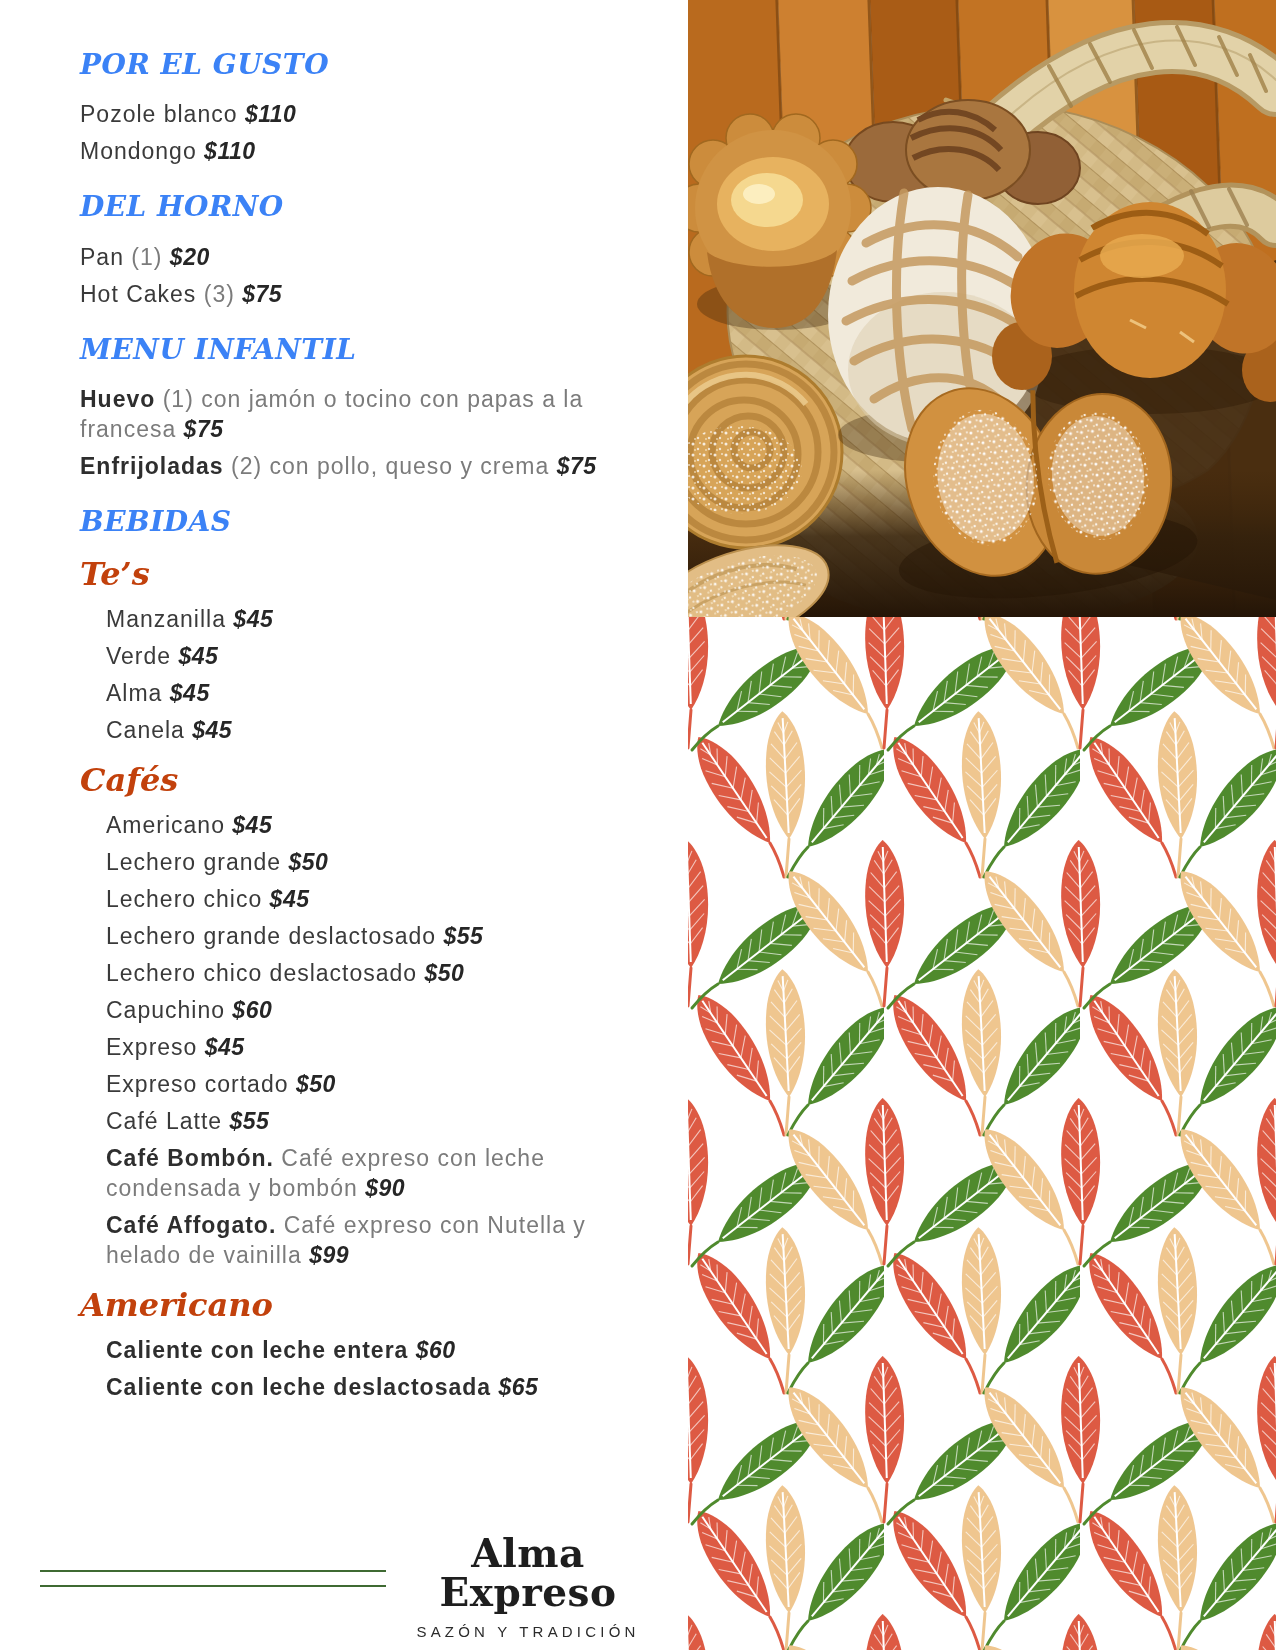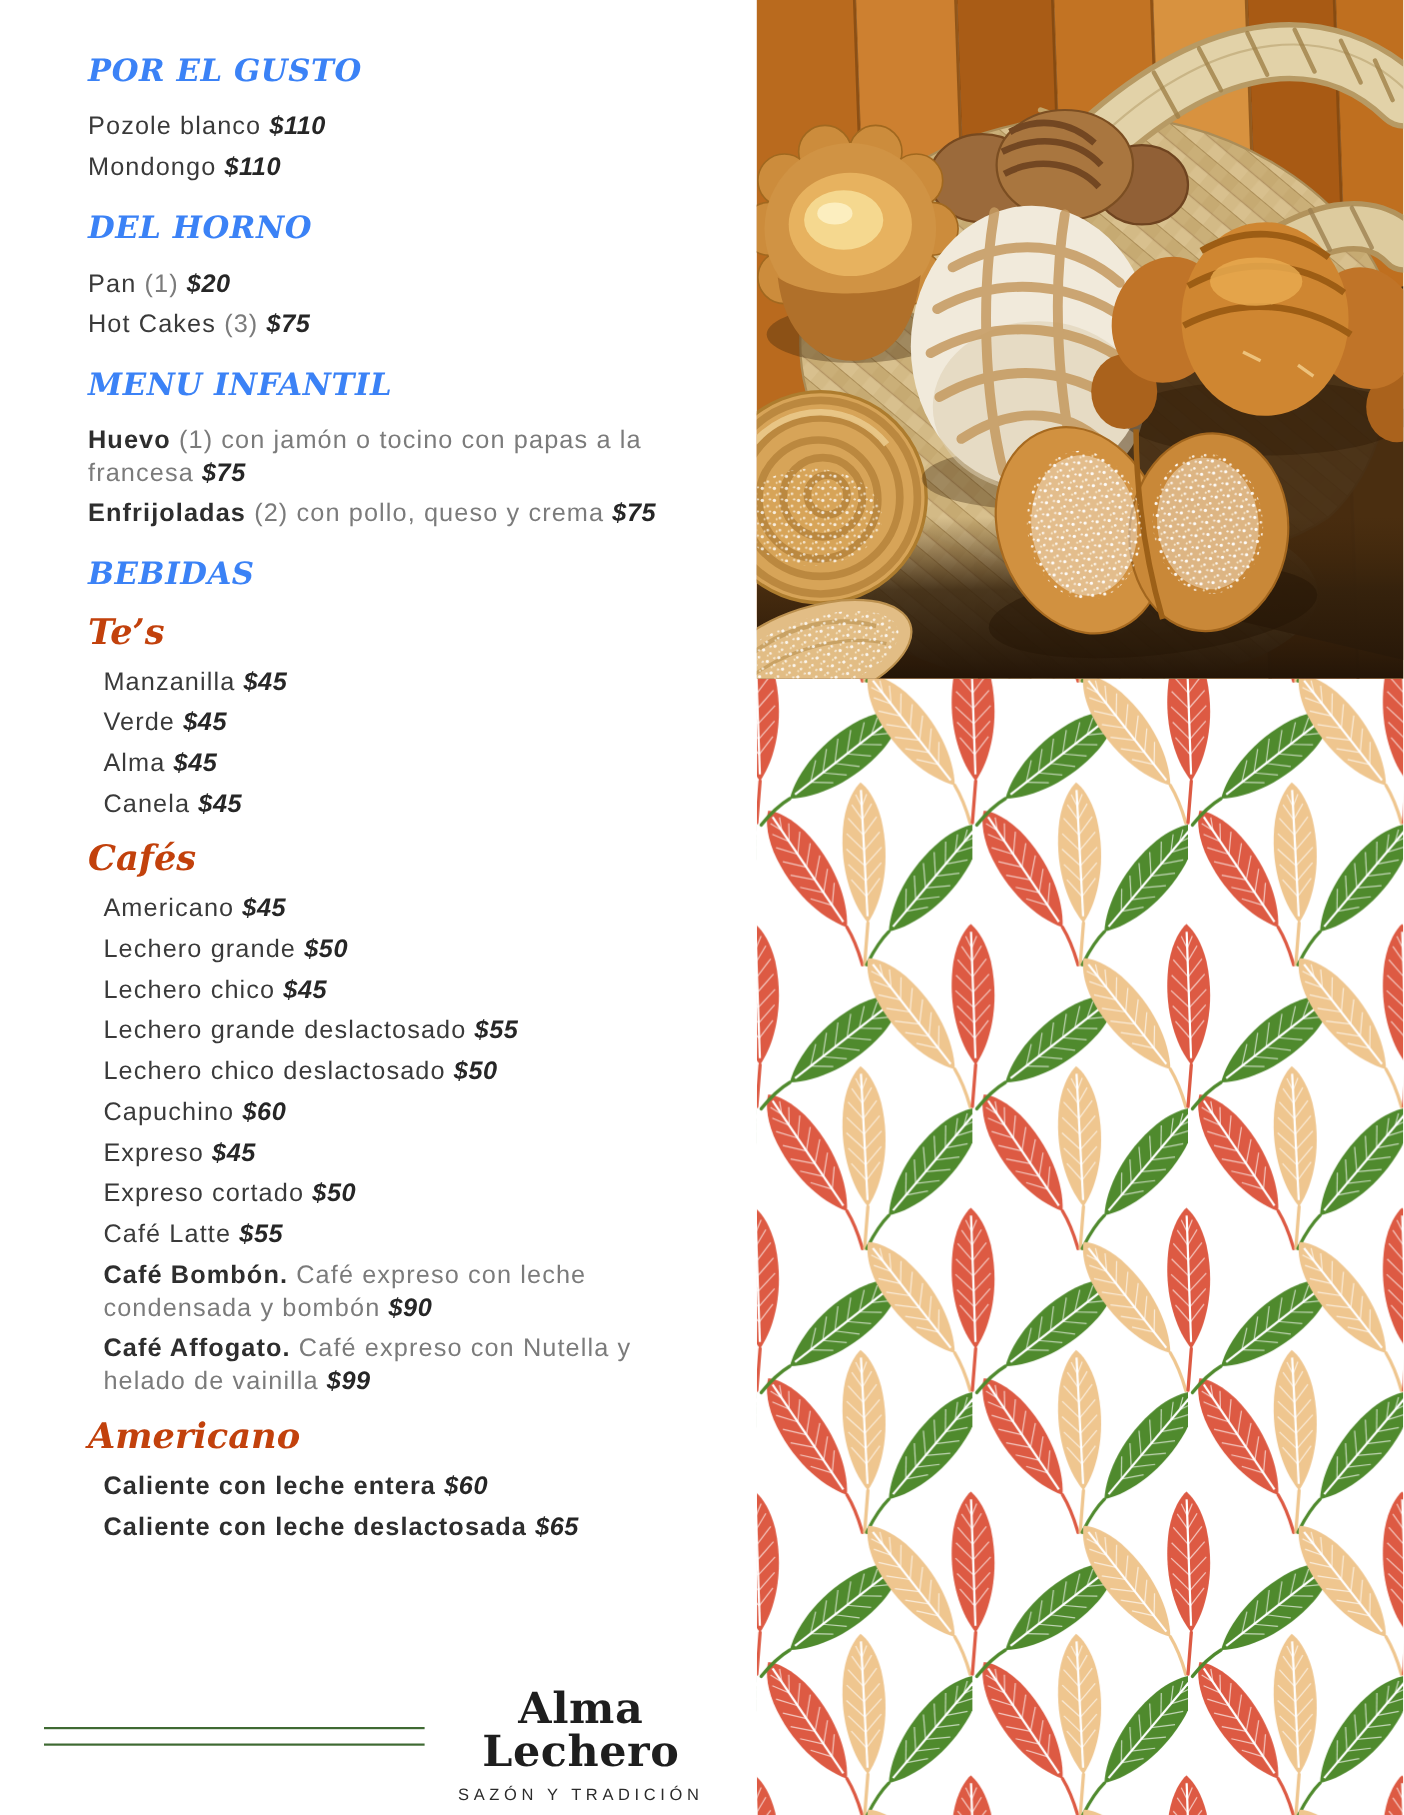--- a/index.html
+++ b/index.html
@@ -7,21 +7,21 @@
         font-family:"Liberation Sans",sans-serif;}
 
   
   .menu{position:absolute;left:80px;top:50px;width:545px;}
   .section{margin-bottom:26px;}
   .section-title{font-family:"DejaVu Serif",serif;font-style:italic;font-weight:700;
     font-size:28px;line-height:1.05;color:#3b82f6;letter-spacing:.5px;margin:0 0 20px;}
   .sub-title{font-family:"DejaVu Serif",serif;font-style:italic;font-weight:700;
     font-size:32px;line-height:1.1;color:#c2410c;margin:18px 0 12px;}
   .item{font-size:23px;line-height:30px;letter-spacing:1px;color:#3d3d3d;margin:0 0 7px;}
-  .sub .item{margin-left:14px;}
+  .sub .item{margin-left:26px;}
   .nm{color:#3a3a3a;}
   .nm.bold{font-weight:700;color:#2e2e2e;}
   .lt{color:#7b7b7b;}
   .pr{font-weight:700;font-style:italic;color:#262626;letter-spacing:.5px;}
 
   
   .rule-lines{position:absolute;left:40px;top:1570px;width:346px;height:13px;
     border-top:2px solid #3f6a33;border-bottom:2px solid #3f6a33;}
   .brand-block{position:absolute;left:383px;top:1534px;width:290px;text-align:center;}
   .brand{font-family:"DejaVu Serif",serif;font-weight:700;font-size:39px;line-height:1;
@@ -87,21 +87,21 @@
       <div class="sub">
         <h2 class="sub-title">Americano</h2>
         <p class="item"><span class="nm bold">Caliente con leche entera</span> <span class="pr">$60</span></p>
         <p class="item"><span class="nm bold">Caliente con leche deslactosada</span> <span class="pr">$65</span></p>
       </div>
     </div>
   </div>
 
   <div class="rule-lines"></div>
   <div class="brand-block">
-    <div class="brand">Alma Lechero</div>
+    <div class="brand">Alma Expreso</div>
     <div class="tagline">SAZÓN Y TRADICIÓN</div>
   </div>
 
   <div class="photo">
     <svg viewBox="0 0 588 617" preserveAspectRatio="none">
       <defs>
         <pattern id="weave" width="26" height="26" patternUnits="userSpaceOnUse" patternTransform="rotate(40)">
           <rect width="26" height="26" fill="#d8c08e"></rect>
           <rect width="26" height="13" fill="#c6aa72"></rect>
           <rect width="13" height="26" fill="#cdb47e" opacity="0.5"></rect>

